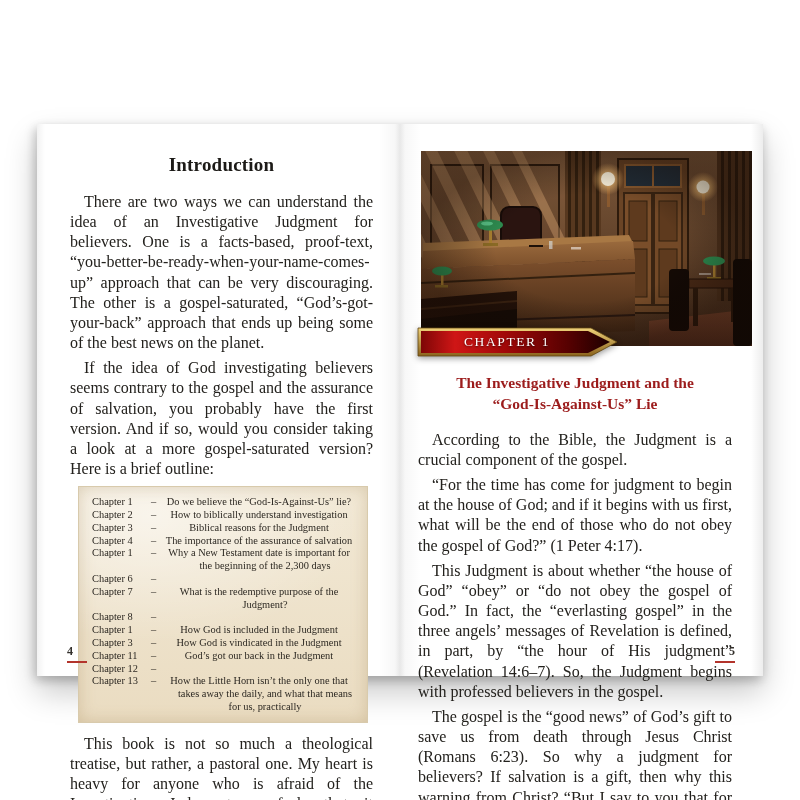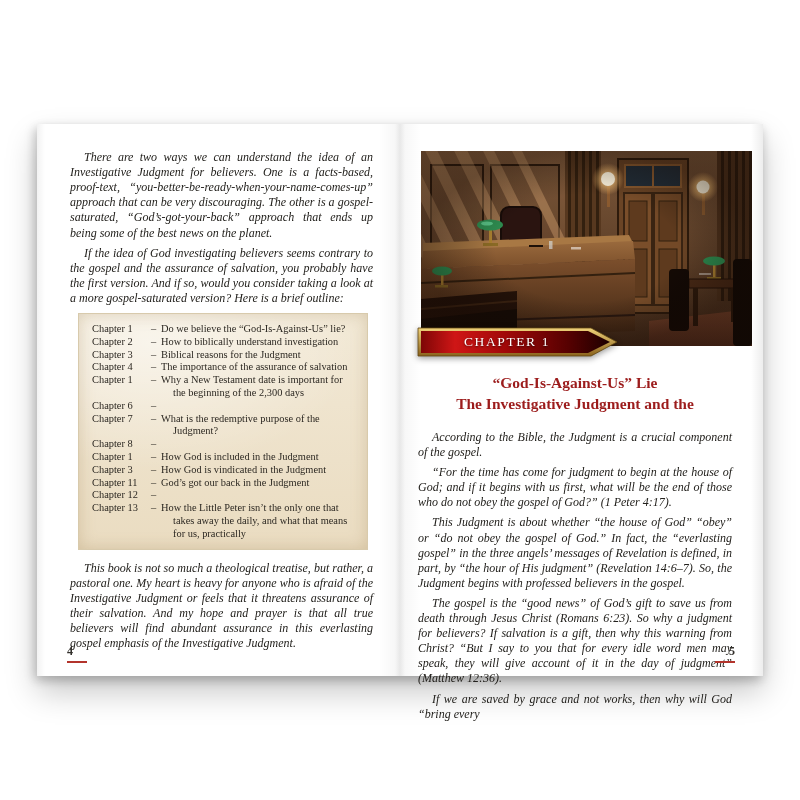--- a/index.html
+++ b/index.html
@@ -10,29 +10,29 @@
   .page{position:relative;width:363px;height:552px;box-sizing:border-box;background:#fff;}
   .page-left{padding:26px 27px 0 33px;}
   .page-left::after{content:'';position:absolute;left:0;top:0;bottom:0;width:8px;
         background:linear-gradient(270deg,rgba(0,0,0,0),rgba(0,0,0,.05));pointer-events:none;}
   .page-right::after{content:'';position:absolute;right:0;top:0;bottom:0;width:12px;
         background:linear-gradient(90deg,rgba(0,0,0,0),rgba(0,0,0,.07));pointer-events:none;}
   .spine{position:absolute;left:50%;top:0;bottom:0;width:42px;transform:translateX(-50%);
         background:linear-gradient(90deg,rgba(0,0,0,0) 0%,rgba(0,0,0,.03) 38%,rgba(0,0,0,.09) 50%,rgba(0,0,0,.03) 62%,rgba(0,0,0,0) 100%);
         pointer-events:none;}
   h1.intro{font-size:19px;font-weight:bold;color:#1c1a17;text-align:center;margin:4px 0 16px;letter-spacing:.2px;}
-  .body{font-size:12px;line-height:1.26;text-align:justify;color:var(--text-ink,#23211d);
-        margin:0 0 5px;text-indent:14px;font-style:italic;}
+  .body{font-size:16px;line-height:1.26;text-align:justify;color:var(--text-ink,#23211d);
+        margin:0 0 5px;text-indent:14px;}
   .outline-box{margin:7px 5px 11px 8px;padding:9px 10px 8px 13px;
         background:radial-gradient(120% 90% at 25% 12%,rgba(255,255,255,.55),rgba(255,255,255,0) 60%),
                    linear-gradient(var(--parchment,#f2e9d6),#eadcc1);
         border:1px solid #d8caac;box-shadow:inset 0 0 16px rgba(150,120,70,.28);}
   .outline-row{display:grid;grid-template-columns:59px 10px 1fr;font-size:10.4px;line-height:1.23;color:#2c2822;}
   .outline-row .ch{white-space:nowrap;}
-  .outline-row .desc{padding-left:12px;text-indent:-12px;}
+  .outline-row .desc{padding-left:12px;text-indent:-12px;text-align:center;}
   .pagenum{position:absolute;bottom:13px;font-size:12px;font-weight:bold;color:#33302c;}
   .pn-left{left:30px;}
   .pn-right{right:28px;text-align:right;}
   .pagenum .rule{display:block;width:20px;height:2px;background:var(--accent-red,#b3342c);margin-top:2px;}
   .pn-right .rule{margin-left:auto;}
   
   .page-right{padding:0 31px 0 18px;}
   .photo{position:absolute;left:21px;top:27px;width:331px;height:195px;overflow:hidden;background:#4a3020;}
   .photo svg{display:block;width:100%;height:100%;}
   .banner{position:absolute;left:17px;top:203px;width:202px;height:30px;filter:drop-shadow(0 2px 3px rgba(0,0,0,.4));}
@@ -43,20 +43,21 @@
   .chapter-title span{display:block;}
   .right-body{margin-top:15px;}
 </style>
 </head>
 <body>
 
 <div class="stage">
   <div class="book">
 
     <div class="page page-left">
+      <h1 class="intro">Introduction</h1>
       <p class="body">There are two ways we can understand the idea of an Investigative Judgment for believers. One is a facts-based, proof-text, “you-better-be-ready-when-your-name-comes-up” approach that can be very discouraging. The other is a gospel-saturated, “God’s-got-your-back” approach that ends up being some of the best news on the planet.</p>
       <p class="body">If the idea of God investigating believers seems contrary to the gospel and the assurance of salvation, you probably have the first version. And if so, would you consider taking a look at a more gospel-saturated version? Here is a brief outline:</p>
 
       <div class="outline-box">
 
           <div class="outline-row">
             <span class="ch">Chapter 1</span>
             <span class="dash">–</span>
             <span class="desc">Do we believe the “God-Is-Against-Us” lie?</span>
           </div>
@@ -120,21 +121,21 @@
           </div>
 
           <div class="outline-row">
             <span class="ch">Chapter 12</span>
             <span class="dash">–</span>
           </div>
 
           <div class="outline-row">
             <span class="ch">Chapter 13</span>
             <span class="dash">–</span>
-            <span class="desc">How the Little Peter isn’t the only one that takes away the daily, and what that means for us, practically</span>
+            <span class="desc">How the Little Horn isn’t the only one that takes away the daily, and what that means for us, practically</span>
           </div>
         </div>
 
       <p class="body">This book is not so much a theological treatise, but rather, a pastoral one. My heart is heavy for anyone who is afraid of the Investigative Judgment or feels that it threatens assurance of their salvation. And my hope and prayer is that all true believers will find abundant assurance in this everlasting gospel emphasis of the Investigative Judgment.</p>
 
       <div class="pagenum pn-left">
         <span>4</span>
         <span class="rule"></span>
       </div>
     </div>
@@ -306,22 +307,22 @@
               <stop offset="1" style="stop-color:var(--banner-red-dark,#1c0000)"></stop>
             </linearGradient>
           </defs>
           <polygon points="1,1 174,1 200,15 174,29 1,29" fill="url(#goldG)" stroke="#5f4512" stroke-width="0.8"></polygon>
           <polygon points="4,4 171,4 193,15 171,26 4,26" fill="url(#redG)"></polygon>
         </svg>
         <div class="banner-label">CHAPTER 1</div>
       </div>
 
       <div class="chapter-title">
+        <span>The Investigative Judgment and the</span>
         <span>“God-Is-Against-Us” Lie</span>
-        <span>The Investigative Judgment and the</span>
       </div>
 
       <div class="right-body">
 
           <p class="body">According to the Bible, the Judgment is a crucial component of the gospel.</p>
 
           <p class="body">“For the time has come for judgment to begin at the house of God; and if it begins with us first, what will be the end of those who do not obey the gospel of God?” (1 Peter 4:17).</p>
 
           <p class="body">This Judgment is about whether “the house of God” “obey” or “do not obey the gospel of God.” In fact, the “everlasting gospel” in the three angels’ messages of Revelation is defined, in part, by “the hour of His judgment” (Revelation 14:6–7). So, the Judgment begins with professed believers in the gospel.</p>
 

